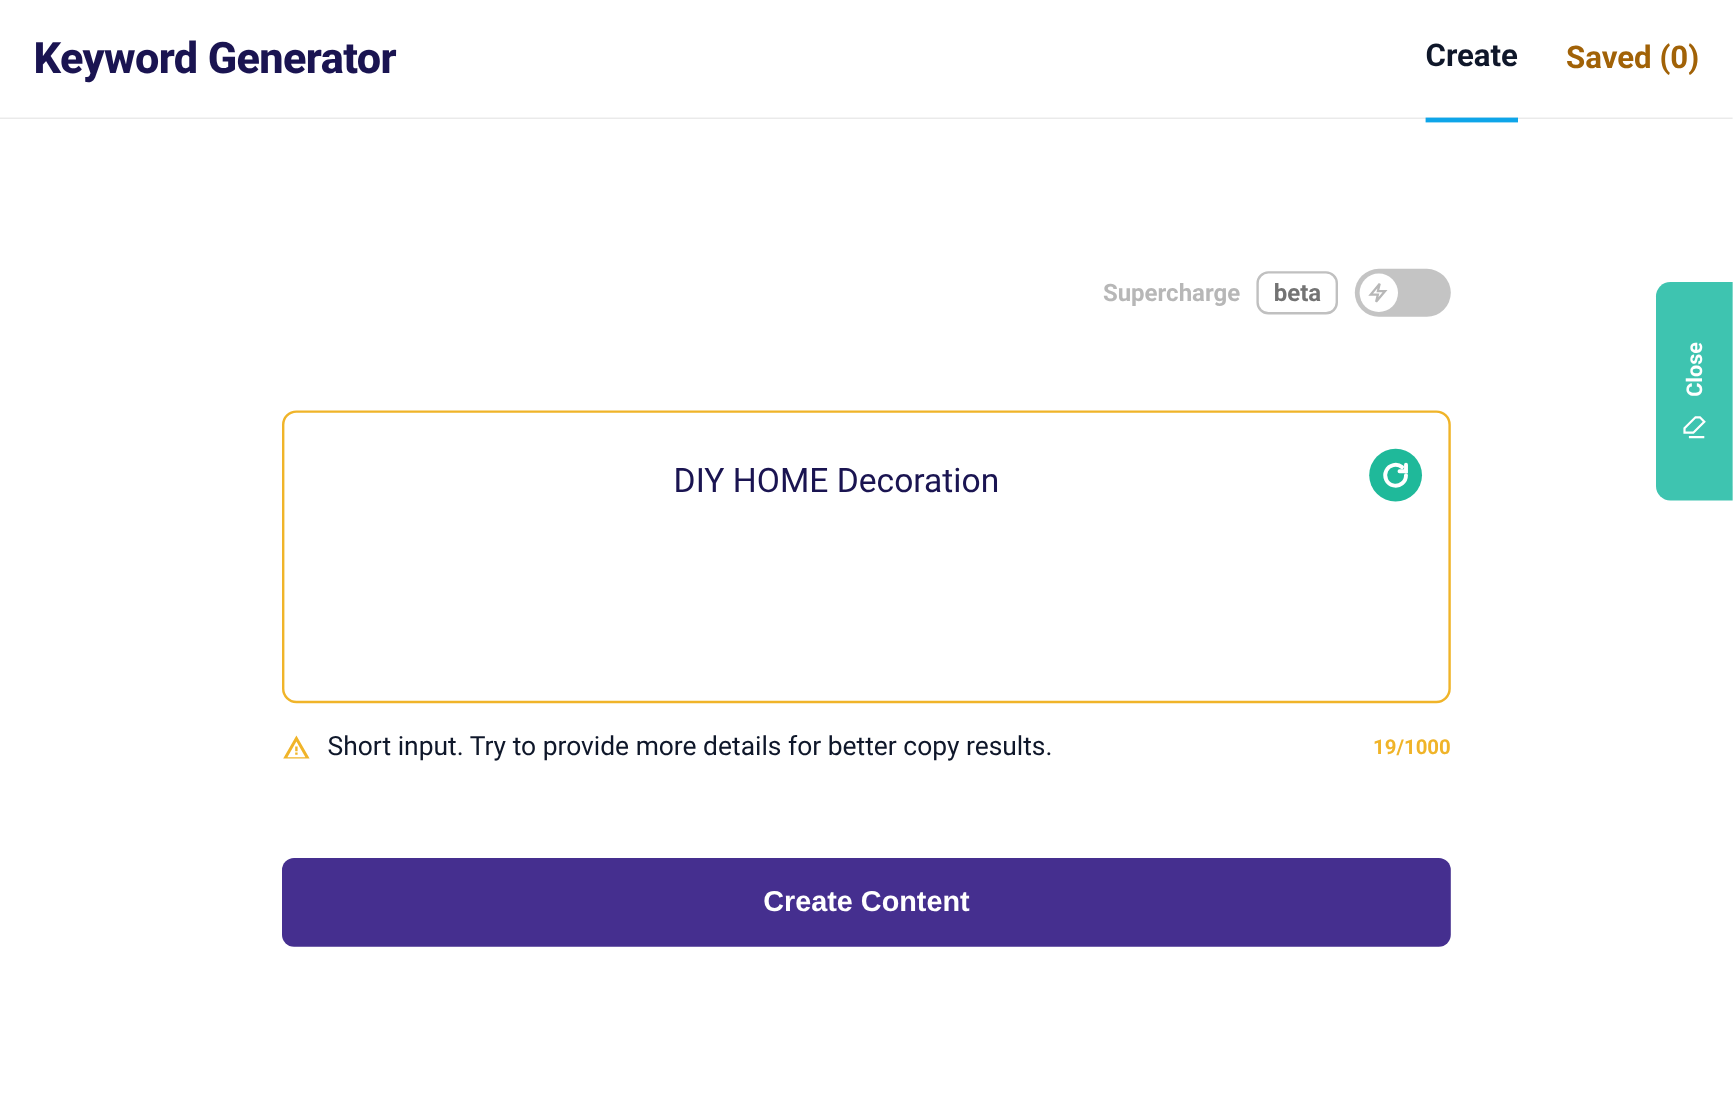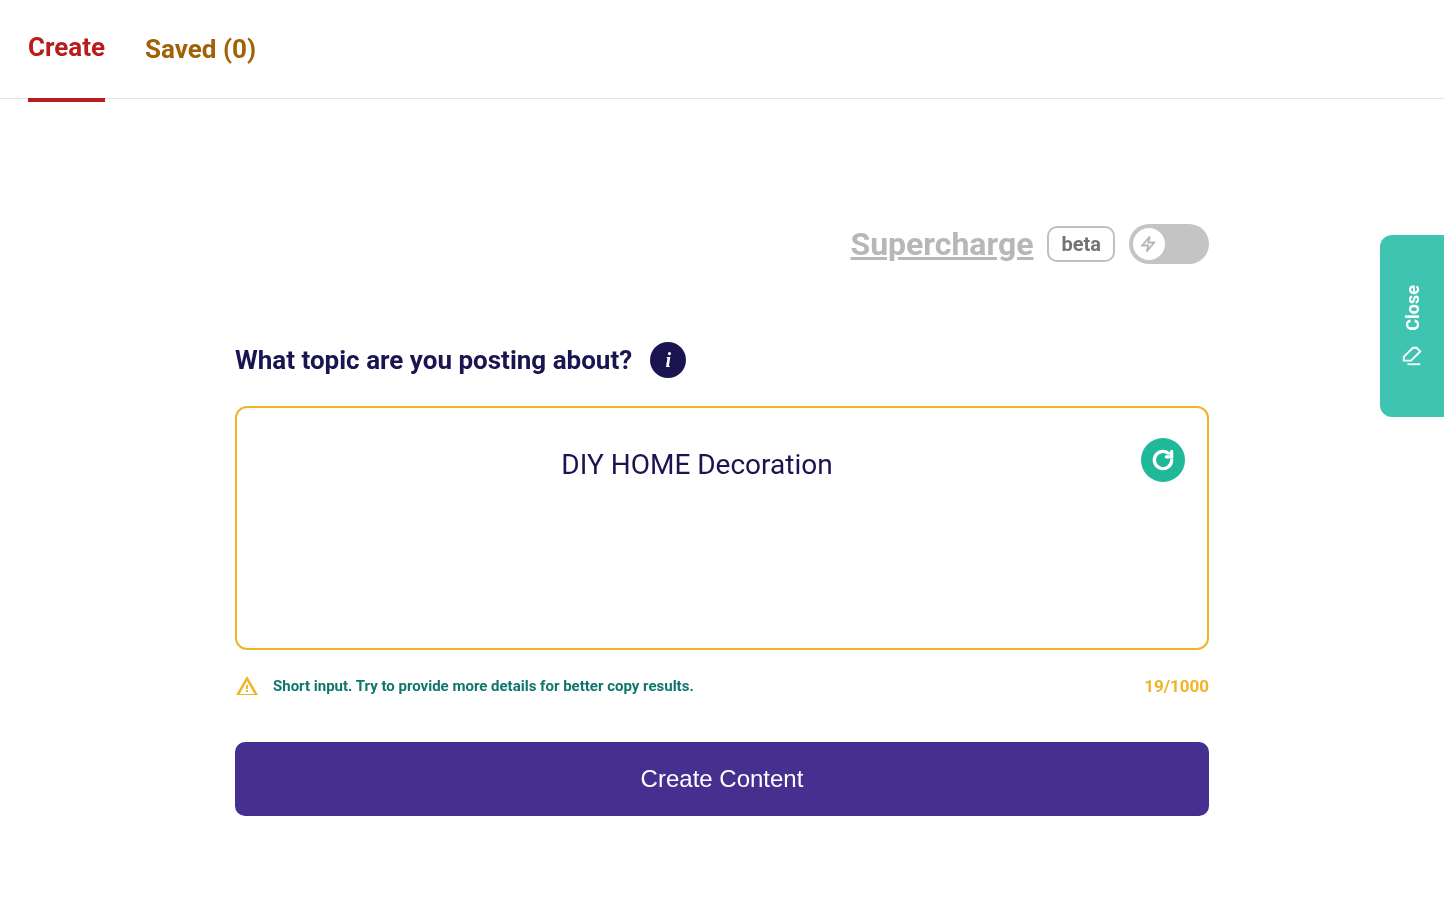--- a/index.html
+++ b/index.html
@@ -35,43 +35,42 @@
       align-items: center;
     }
     .tab {
       font-size: 26px;
       font-weight: 700;
       padding-bottom: 36px;
       margin-bottom: -36px;
       cursor: pointer;
     }
     .tab.active {
-      color: #b91c1c;
-      border-bottom: 4px solid #b91c1c;
+      color: #0f172a;
+      border-bottom: 4px solid #0ea5e9;
     }
     .tab.inactive {
       color: #a16207;
     }
     .content {
       max-width: 974px;
       margin: 0 auto;
       padding-top: 125px;
     }
     .supercharge-row {
       display: flex;
       justify-content: flex-end;
       align-items: center;
       gap: 14px;
       margin-bottom: 78px;
     }
     .supercharge-label {
-      font-size: 32px;
+      font-size: 20px;
       font-weight: 700;
       color: #b7b7b7;
-      text-decoration: underline;
     }
     .beta-badge {
       border: 2px solid #c0c0c0;
       border-radius: 10px;
       padding: 4px 12px;
       font-size: 20px;
       font-weight: 700;
       color: #737373;
     }
     .toggle {
@@ -163,39 +162,39 @@
     .warning-left {
       display: flex;
       align-items: center;
       gap: 14px;
     }
     .warning-triangle {
       width: 24px;
       height: 24px;
     }
     .warning-text {
-      font-size: 15px;
-      font-weight: 700;
-      color: #0f766e;
+      font-size: 22px;
+      font-weight: 400;
+      color: #0f172a;
     }
     .char-count {
       font-size: 17px;
       font-weight: 700;
       color: #f0b429;
     }
     .create-button {
       width: 100%;
       height: 74px;
       background: #452f8f;
       border: none;
       border-radius: 10px;
       color: #ffffff;
       font-size: 24px;
-      font-weight: 400;
-      margin-top: 44px;
+      font-weight: 700;
+      margin-top: 80px;
       cursor: pointer;
     }
     .close-tab {
       position: absolute;
       right: 0;
       top: 235px;
       width: 64px;
       height: 182px;
       background: #3ec4b0;
       border-radius: 12px 0 0 12px;
@@ -215,43 +214,40 @@
     }
     .eraser-icon {
       width: 22px;
       height: 22px;
     }
   </style>
 </head>
 <body>
 
 <div class="header">
+  <h1 class="page-title">Keyword Generator</h1>
   <div class="header-tabs">
     <div class="tab active">Create</div>
     <div class="tab inactive">Saved (0)</div>
   </div>
 </div>
 
 <div class="content">
   <div class="supercharge-row">
     <span class="supercharge-label">Supercharge</span>
     <span class="beta-badge">beta</span>
     <div class="toggle">
       <div class="toggle-knob">
         <svg class="lightning-svg" viewBox="0 0 24 24" fill="none" stroke="#b7b7b7" stroke-width="2.5">
           <path d="M13 2L3 14h8l-2 8 10-12h-8l2-8z"></path>
         </svg>
       </div>
     </div>
   </div>
 
-  <div class="prompt-row">
-    <span class="prompt-text">What topic are you posting about?</span>
-    <div class="info-icon">i</div>
-  </div>
 
   <div class="textarea-wrapper">
     <textarea class="topic-input" style="">DIY HOME Decoration</textarea>
     <div class="grammarly-icon">
       <svg viewBox="0 0 24 24" width="26" height="26" fill="none" stroke="#ffffff" stroke-width="3" stroke-linecap="round">
         <path d="M20 12a8 8 0 1 1-3-6.2"></path>
         <polyline points="20 4 20 9 15 9" fill="none"></polyline>
       </svg>
     </div>
   </div>

